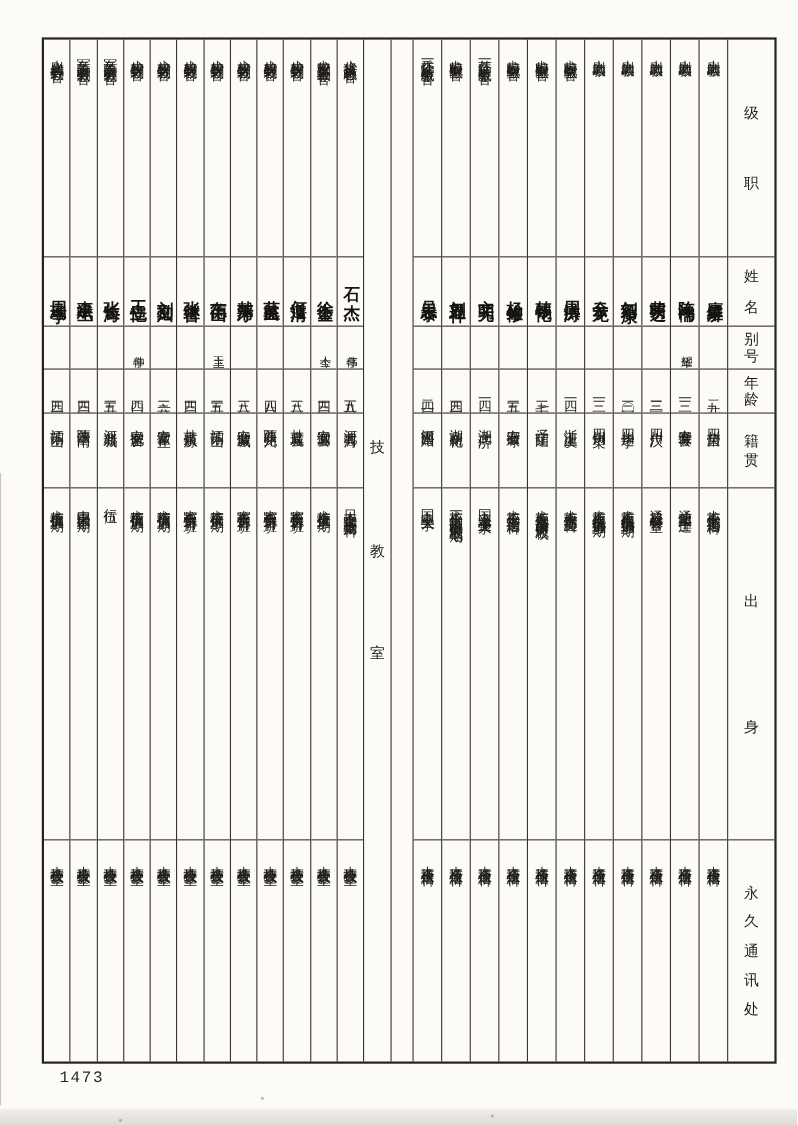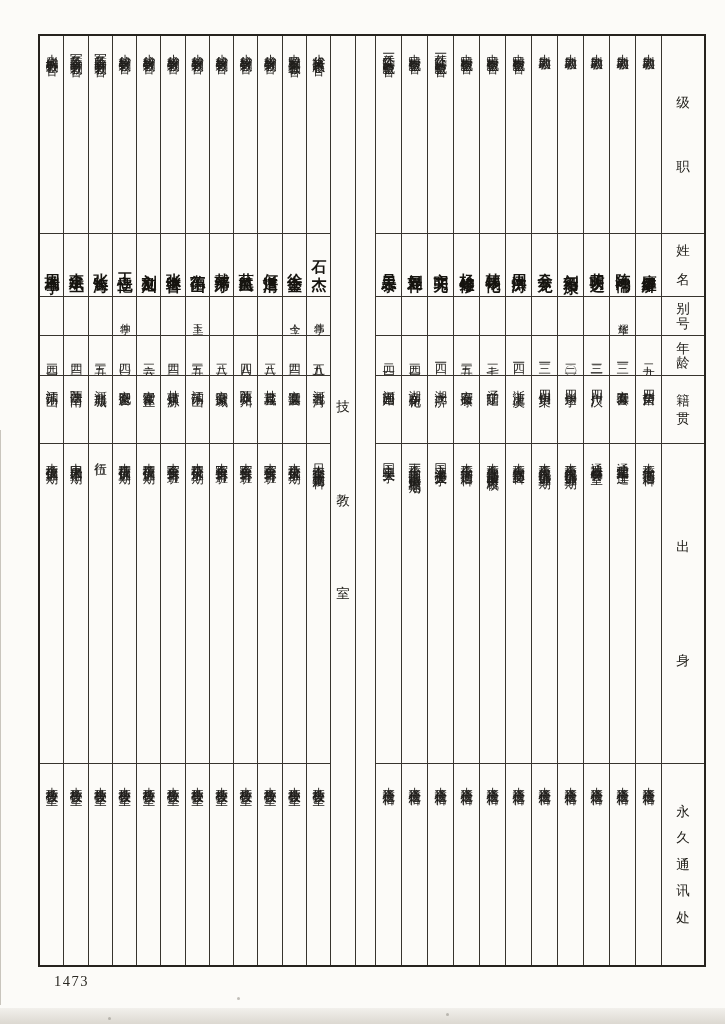--- a/index.html
+++ b/index.html
@@ -56,21 +56,21 @@
   .hcell.c-addr{gap:13px;}
   
   .label-inner{
     width:100%;height:100%;display:flex;flex-direction:column;
     align-items:center;justify-content:center;gap:80px;
     font-size:13.5px;line-height:1;color:#1c1a15;
   }
   
   .page-number{
     position:absolute;left:54px;top:973px;font-size:14.5px;
-    letter-spacing:1.5px;color:#2a2822;
+    letter-spacing:1.5px;color:#2a2822;font-family:Liberation Mono, monospace;
   }
   .bottom-band{
     position:absolute;left:0;bottom:0;width:100%;height:16px;
     background:linear-gradient(to bottom,#f2f0ec,#dcd8d1);
   }
   .left-edge{
     position:absolute;left:0;top:430px;height:575px;width:1px;background:#c9c5bd;
   }
   .speck{position:absolute;background:#9a968e;width:3px;height:3px;border-radius:50%;opacity:.6;}
 </style>

